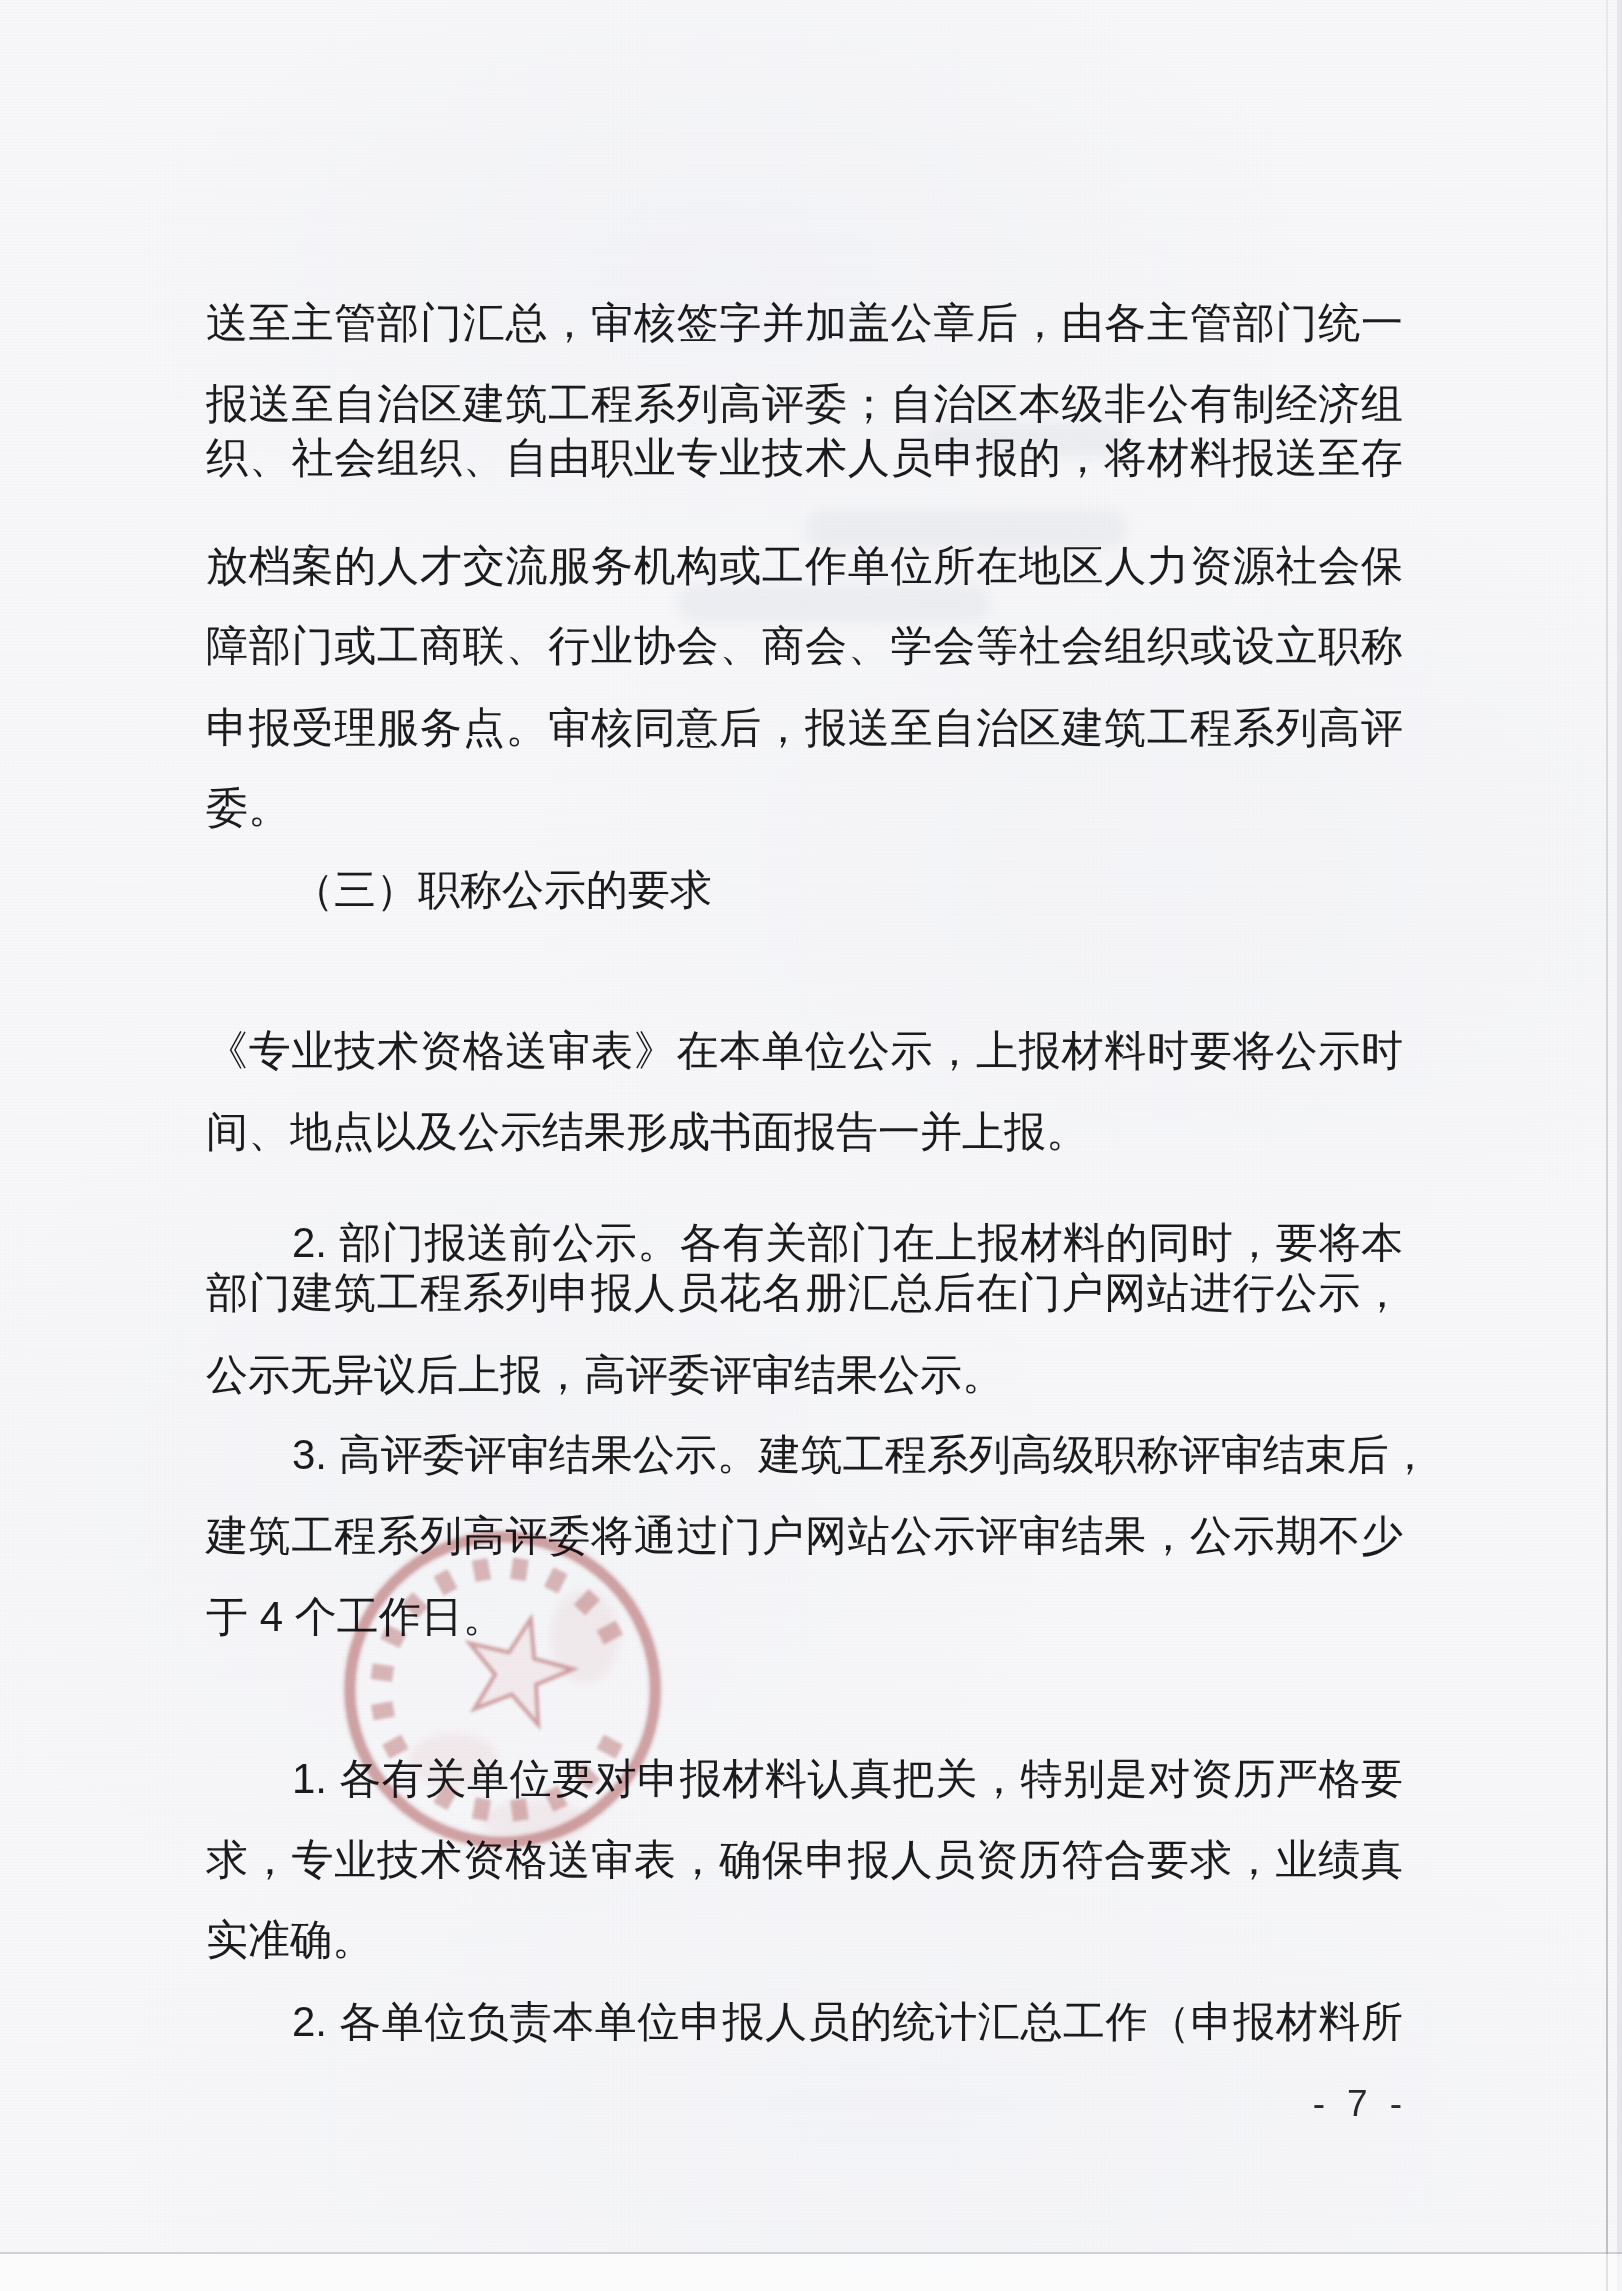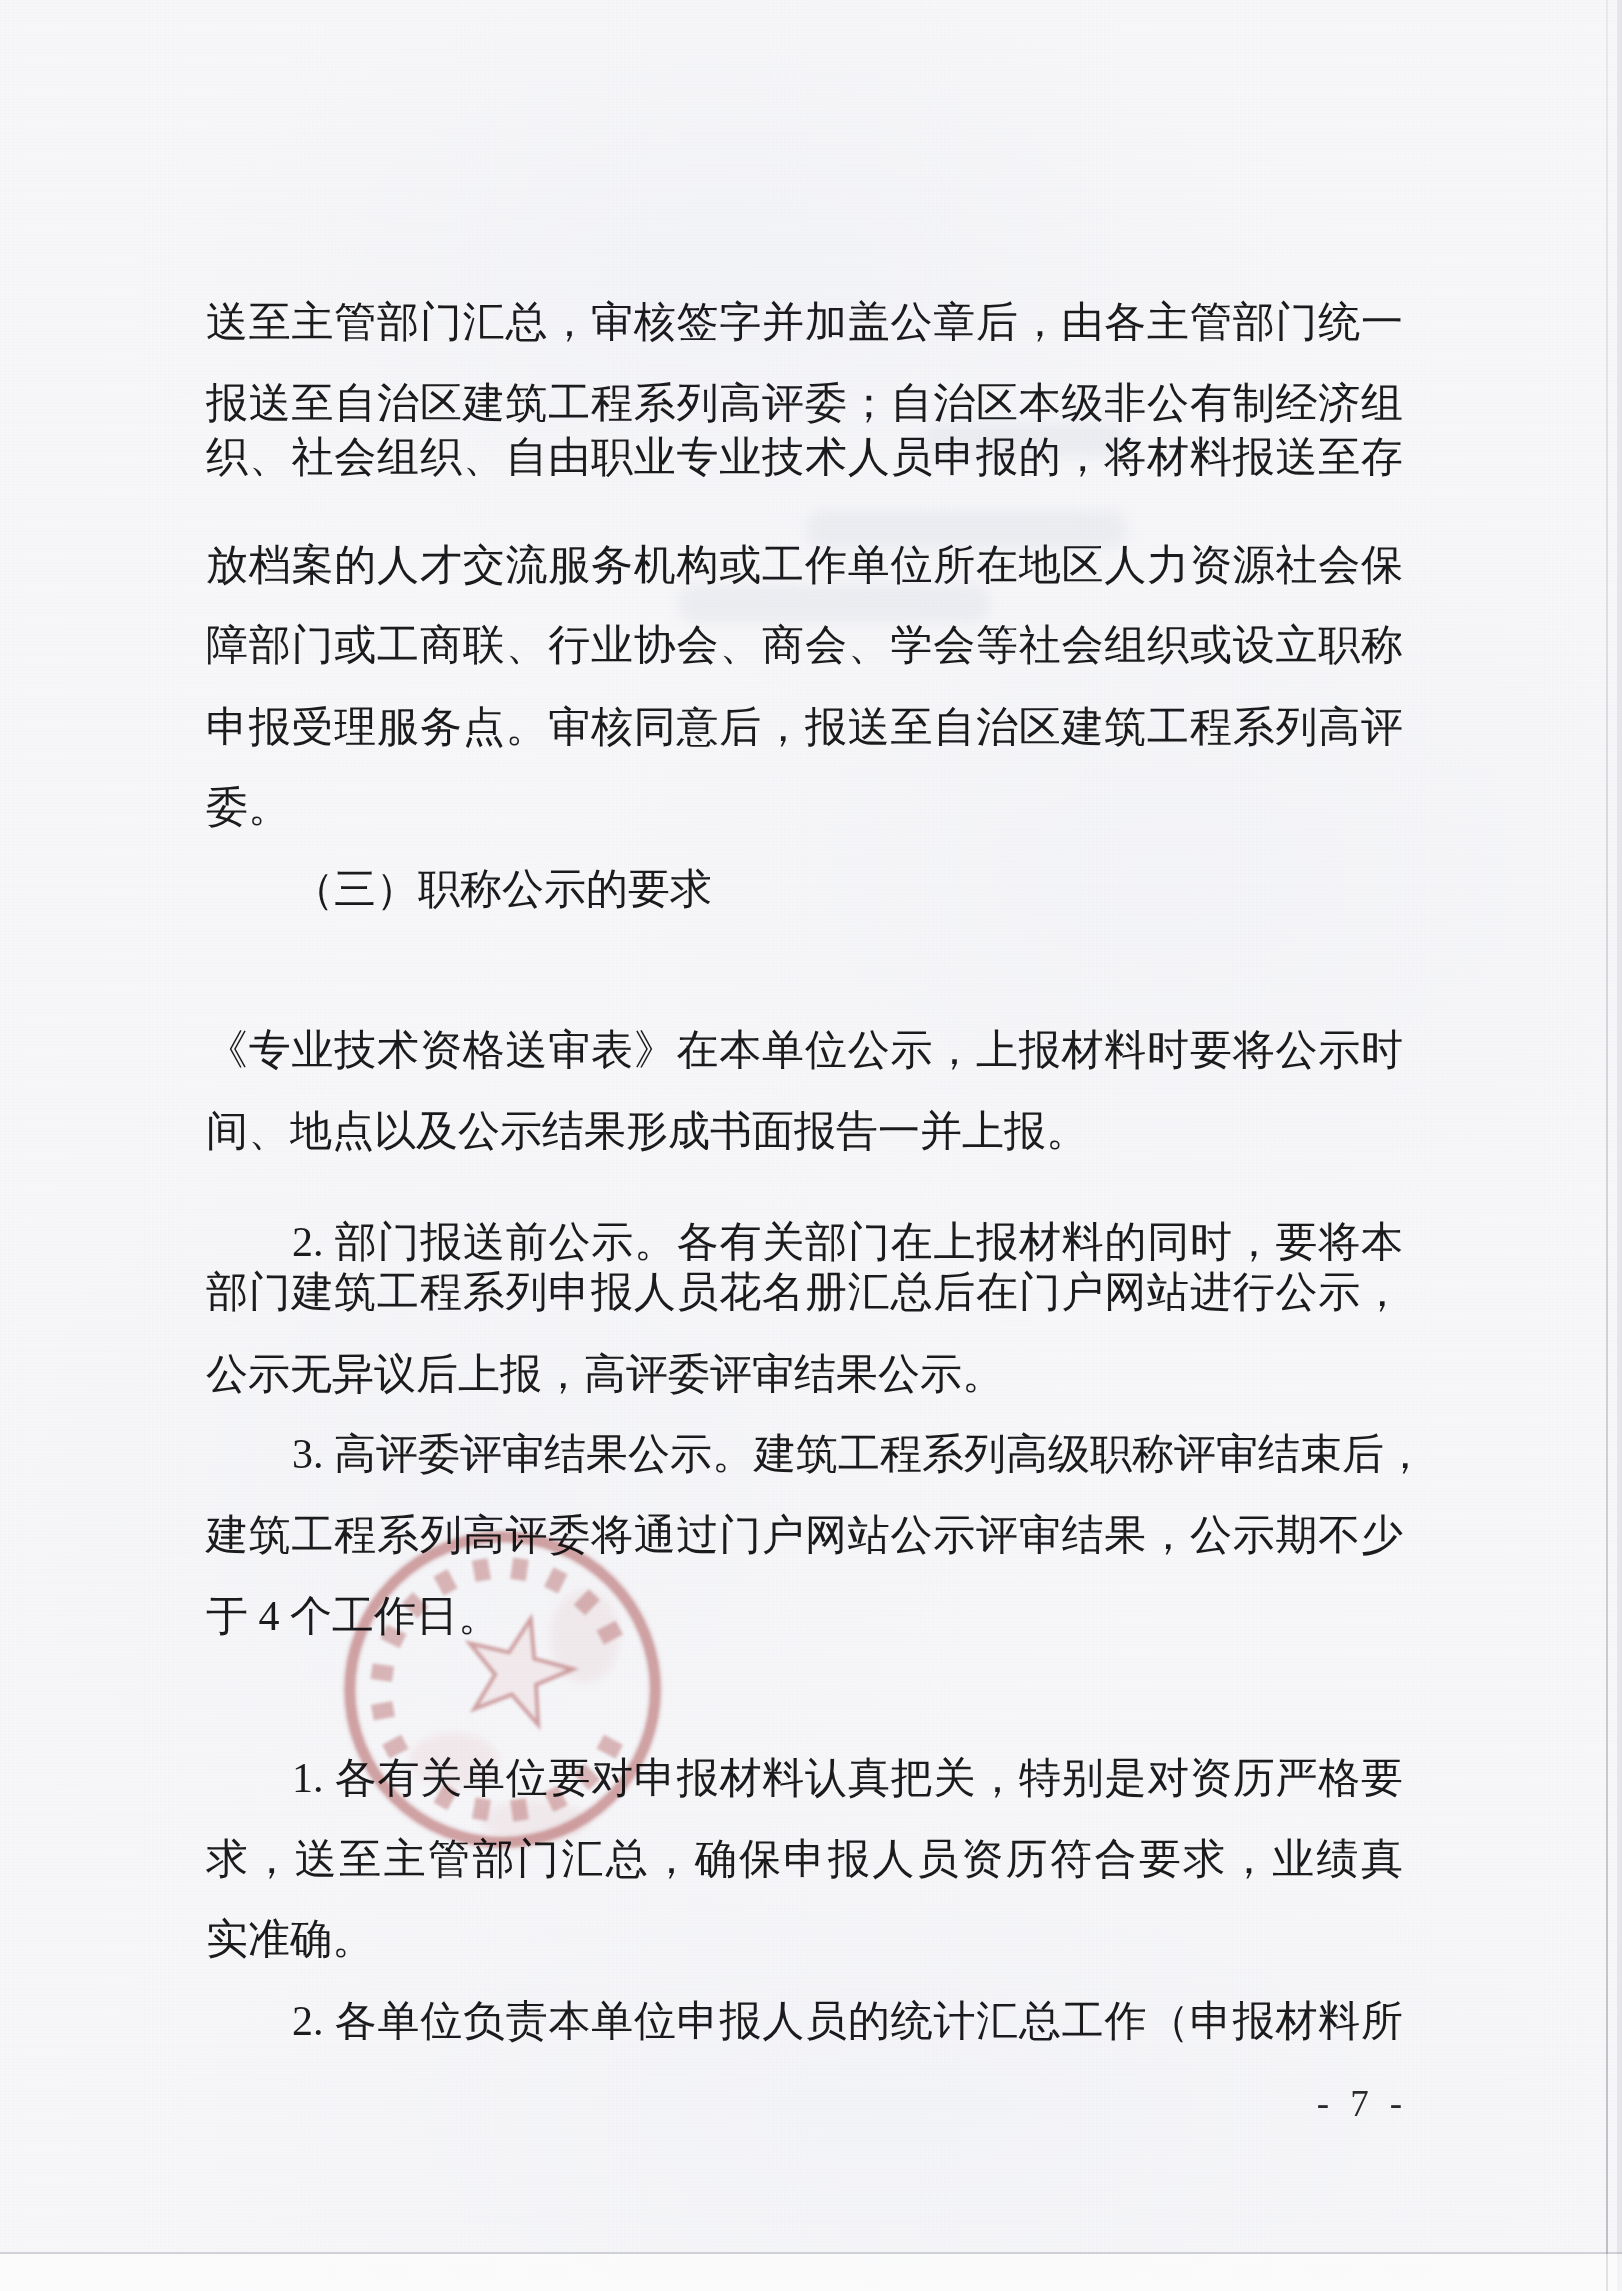--- a/index.html
+++ b/index.html
@@ -7,21 +7,21 @@
     position:relative;
     width:1622px;height:2292px;
     margin:0 auto;
     overflow:hidden;
     background:
       radial-gradient(882px 490px at 45% 12%, rgba(204,210,226,0.10), transparent 70%),
       radial-gradient(980px 588px at 72% 38%, rgba(204,210,226,0.08), transparent 70%),
       radial-gradient(882px 686px at 30% 65%, rgba(204,210,226,0.07), transparent 70%),
       radial-gradient(1176px 490px at 55% 92%, rgba(204,210,226,0.09), transparent 72%),
       #f7f7f9;
-    font-family:Liberation Serif, serif;
+    font-family:Liberation Sans, sans-serif;
   }
   .noise{
     position:absolute;inset:0;pointer-events:none;
     background:
       repeating-linear-gradient(0deg, rgba(120,130,160,0.015) 0 1px, transparent 1px 2.9px),
       repeating-linear-gradient(90deg, rgba(120,130,160,0.012) 0 1px, transparent 1px 3.9px);
   }
   .line{
     position:absolute;left:206px;width:1197px;
     font-size:42px;line-height:55px;
@@ -89,21 +89,21 @@
   <div class="line indent" style="top:862px">（三）职称公示的要求</div>
   <div class="line justify" style="top:1023px">《专业技术资格送审表》在本单位公示，上报材料时要将公示时</div>
   <div class="line" style="top:1104px">间、地点以及公示结果形成书面报告一并上报。</div>
   <div class="line justify indent" style="top:1215px">2. 部门报送前公示。各有关部门在上报材料的同时，要将本</div>
   <div class="line justify" style="top:1265px">部门建筑工程系列申报人员花名册汇总后在门户网站进行公示，</div>
   <div class="line" style="top:1347px">公示无异议后上报，高评委评审结果公示。</div>
   <div class="line justify indent" style="top:1427px">3. 高评委评审结果公示。建筑工程系列高级职称评审结束后，</div>
   <div class="line justify" style="top:1508px">建筑工程系列高评委将通过门户网站公示评审结果，公示期不少</div>
   <div class="line" style="top:1589px">于 4 个工作日。</div>
   <div class="line justify indent" style="top:1751px">1. 各有关单位要对申报材料认真把关，特别是对资历严格要</div>
-  <div class="line justify" style="top:1832px">求，送至主管部门汇总，确保申报人员资历符合要求，业绩真</div>
+  <div class="line justify" style="top:1832px">求，专业技术资格送审表，确保申报人员资历符合要求，业绩真</div>
   <div class="line" style="top:1912px">实准确。</div>
   <div class="line justify indent" style="top:1994px">2. 各单位负责本单位申报人员的统计汇总工作（申报材料所</div>
 
   <div class="stamp">
     <svg width="333" height="333" viewBox="0 0 340 340">
       <defs>
         <filter id="blur1">
             <feGaussianBlur stdDeviation="1.4"></feGaussianBlur>
           </filter>
         <filter id="blur2">

